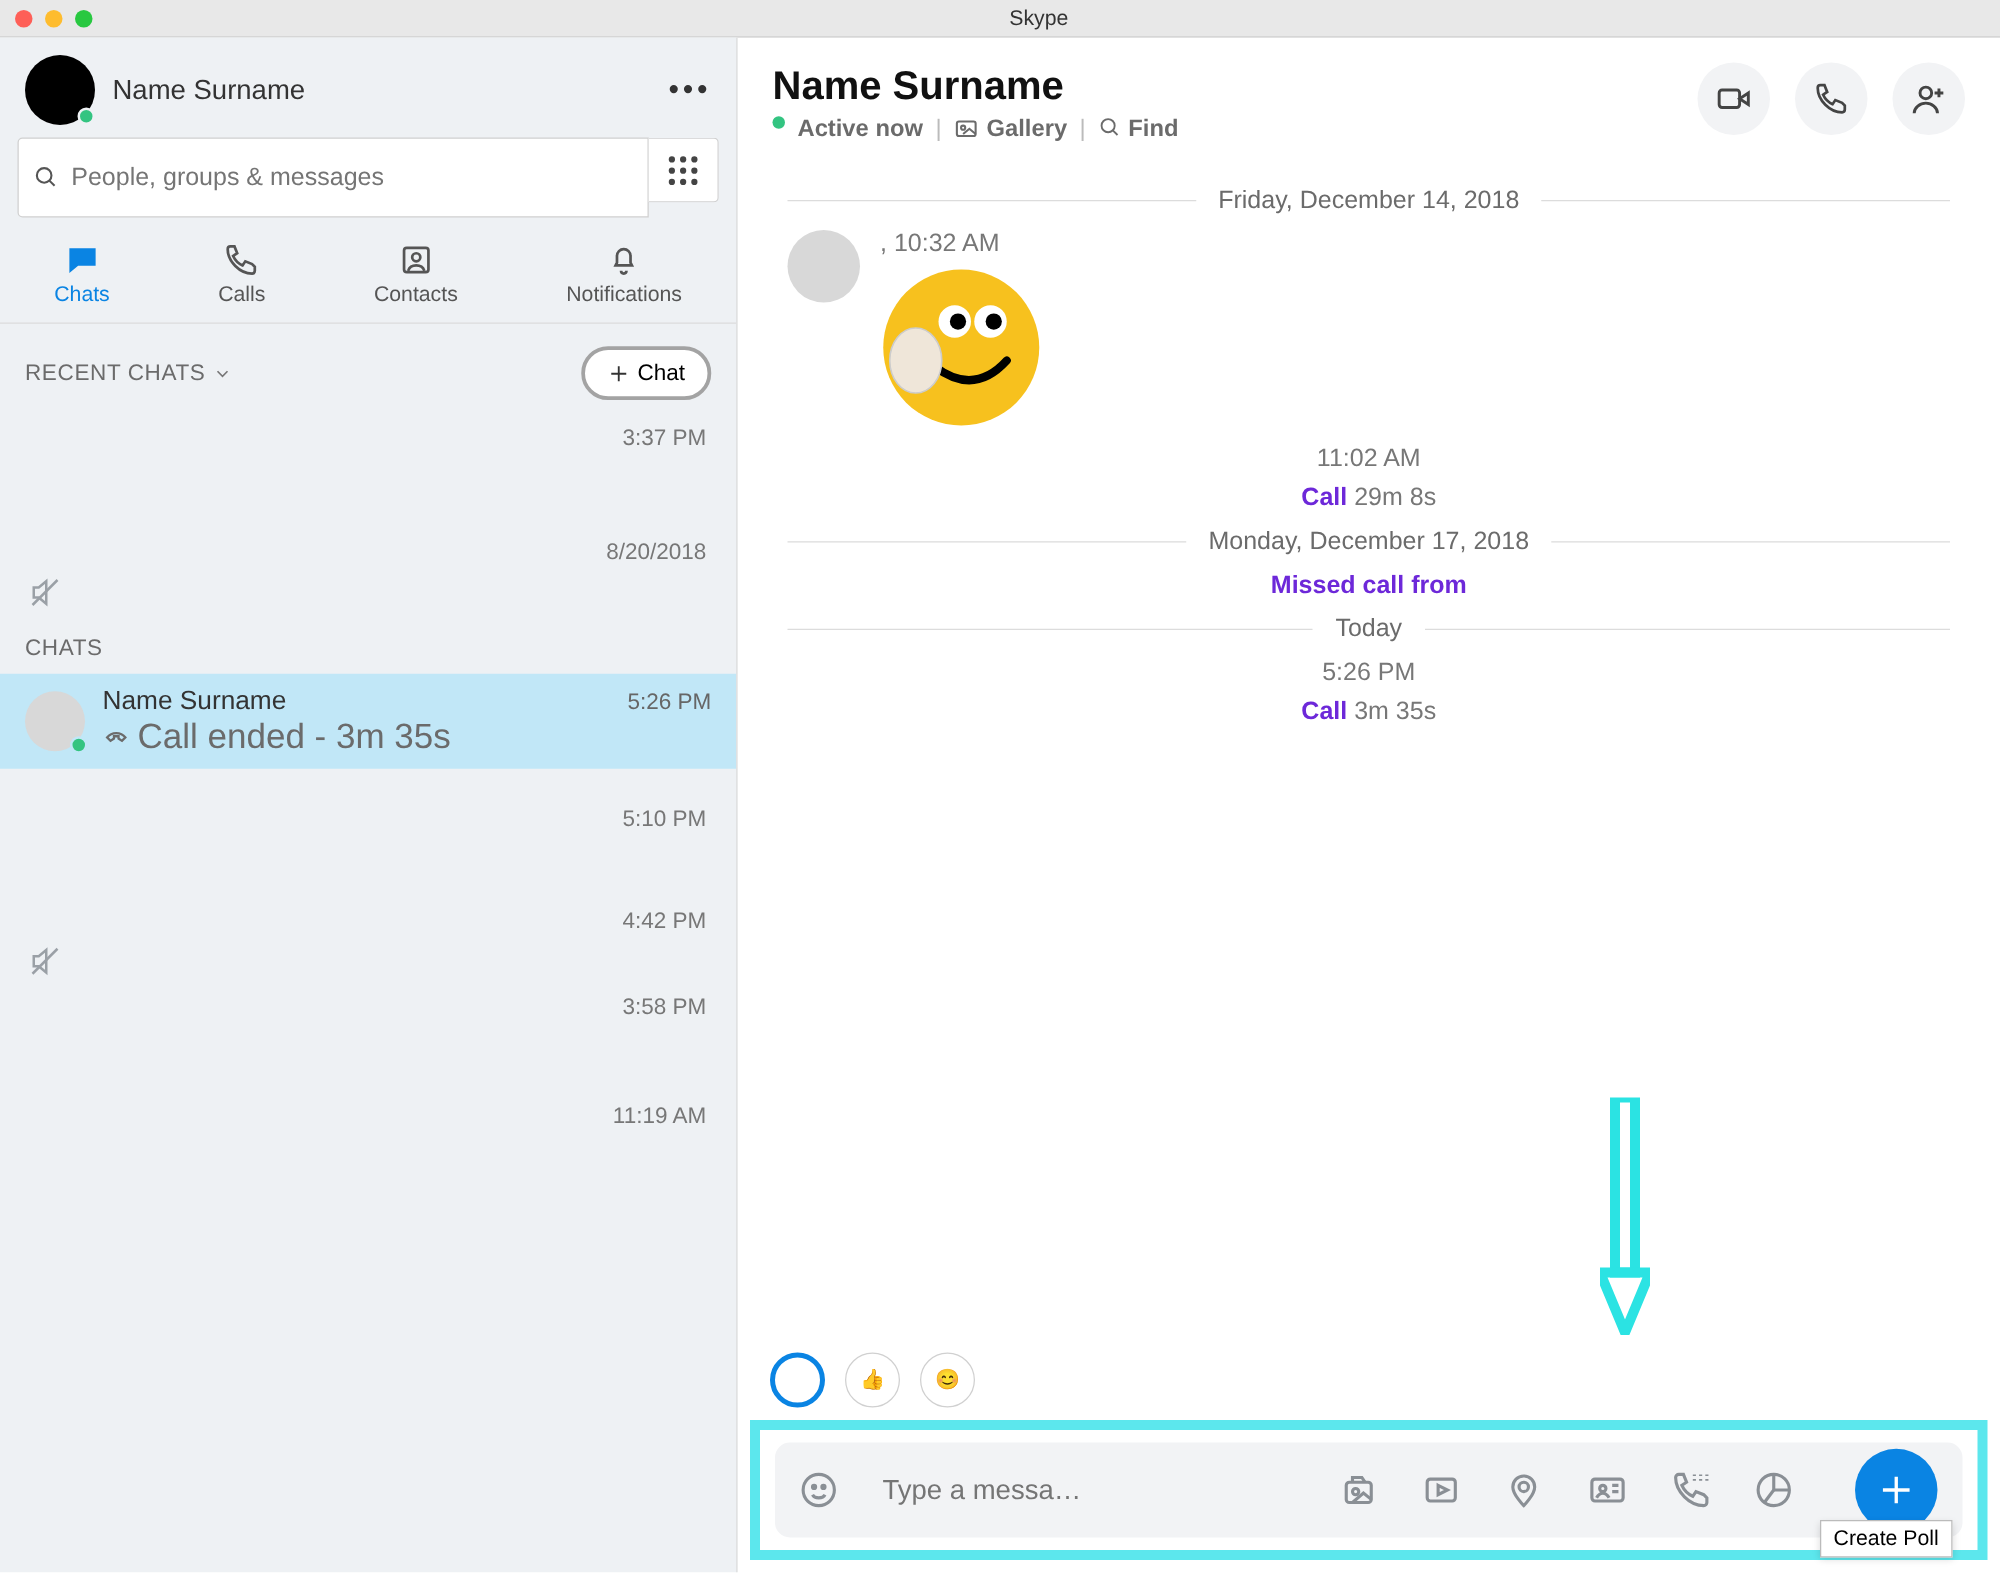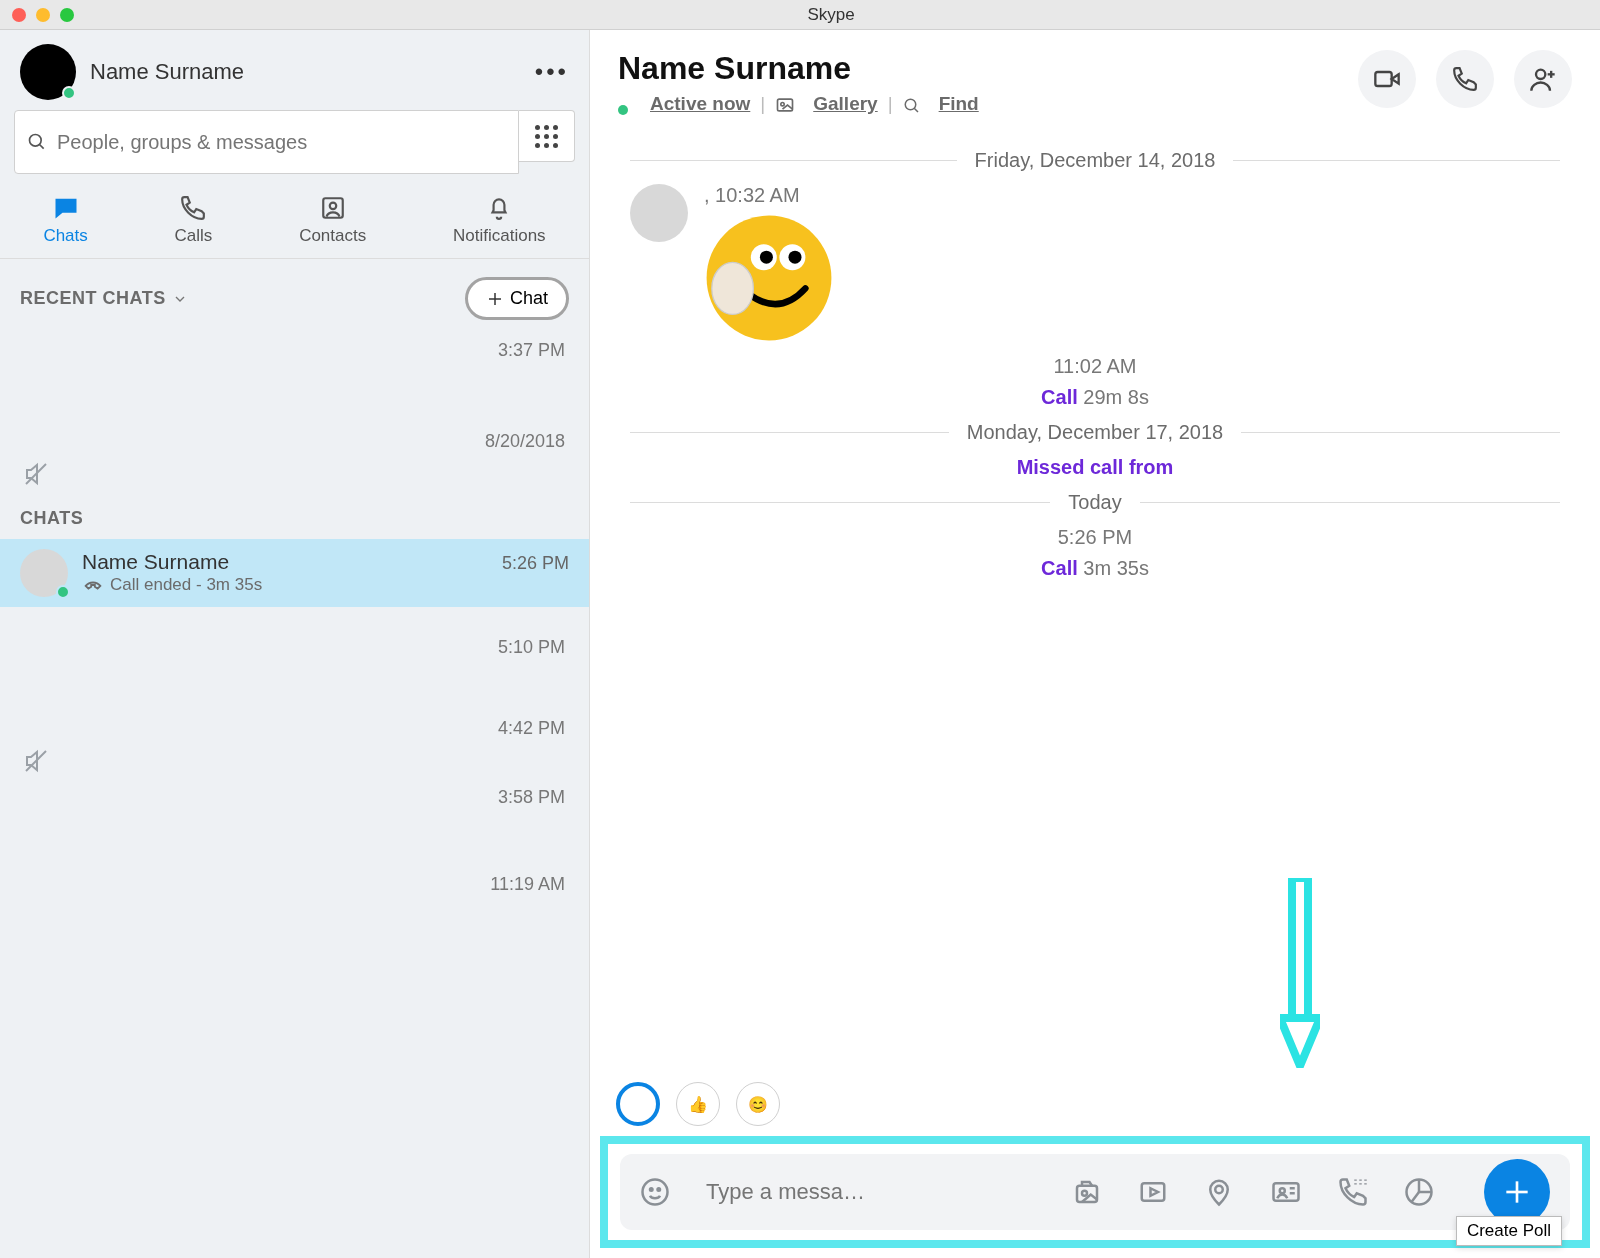--- a/index.html
+++ b/index.html
@@ -28,46 +28,46 @@
   .dialpad-btn { width:56px; height:52px; background:#fff; border:1px solid #d0d0d0; border-left:none; border-radius:0 4px 4px 0; display:flex; align-items:center; justify-content:center; cursor:pointer;}
   .dotsgrid { display:grid; grid-template-columns:repeat(3,5px); grid-template-rows:repeat(3,5px); gap:4px;}
   .dotsgrid span{width:5px;height:5px;background:#444;border-radius:50%;}
 
   .navtabs { display:flex; padding:16px 0 8px; justify-content:space-around; border-bottom:1px solid #dcdcdc;}
   .navtab { display:flex; flex-direction:column; align-items:center; gap:4px; font-size:17px; color:#555; cursor:pointer; padding:4px 20px;}
   .navtab.active { color:#0a84e3; }
   .navtab .ic { width:28px; height:28px; display:flex; align-items:center; justify-content:center;}
 
   .section-row { display:flex; align-items:center; padding:18px 20px 10px;}
-  .section-title { font-size:18px; font-weight:700; color:#6b6b6b; letter-spacing:.5px;}
+  .section-title { font-size:18px; font-weight:400; color:#6b6b6b; letter-spacing:.5px;}
   .chevron-sm { margin-left:6px; }
   .newchat-btn { margin-left:auto; background:#fff; border:3px solid #a3a3a3; border-radius:22px; padding:8px 18px; font-size:18px; display:flex; align-items:center; gap:6px; cursor:pointer;}
 
   .list { flex:1; overflow:auto;}
   .time-stub { text-align:right; font-size:18px; color:#777; padding:10px 24px;}
   .mute-ic { text-align:right; padding:0 24px 4px; color:#9aa0a6;}
   .chat-item { display:flex; align-items:center; padding:10px 20px; gap:14px; cursor:pointer;}
   .chat-item.selected { background:#c1e7f7;}
   .avatar-sm { width:48px; height:48px; border-radius:50%; background:#d8d8d8; position:relative;}
   .avatar-sm .presence { position:absolute; bottom:-2px; right:-2px; width:14px; height:14px; border-radius:50%; background:#33c481; border:2px solid #c1e7f7;}
   .ci-body { flex:1; }
   .ci-top { display:flex; justify-content:space-between; align-items:baseline;}
   .ci-name { font-size:21px; color:#333;}
   .ci-time { font-size:18px; color:#666;}
-  .ci-sub { font-size:17px; color:#6b6b6b; display:flex; align-items:center; gap:6px;}
+  .ci-sub { font-size:28px; color:#6b6b6b; display:flex; align-items:center; gap:6px;}
 
   
   .main { flex:1; display:flex; flex-direction:column; position:relative;}
   .chat-header { padding:20px 28px 12px; display:flex; gap:20px; align-items:flex-start;}
   .ch-left { flex:1;}
   .ch-name { font-size:32px; font-weight:700; color:#111; }
   .ch-meta { display:flex; align-items:center; gap:10px; font-size:19px; color:#6b6b6b; margin-top:6px;}
   .ch-meta .dot-sep { color:#bbb;}
   .ch-meta .status-dot{width:10px;height:10px;border-radius:50%;background:#33c481;display:inline-block;margin-right:4px;}
-  .ch-meta a{display:flex;align-items:flex-end;gap:18px;cursor:pointer;text-decoration:underline;}
+  .ch-meta a{display:flex;align-items:flex-start;gap:6px;cursor:pointer;}
   .hdr-btn { width:58px; height:58px; border-radius:50%; background:#f2f3f5; display:flex; align-items:center; justify-content:center; cursor:pointer; color:#444;}
 
   .messages { flex:1; overflow:auto; padding:10px 40px 0;}
   .date-div { display:flex; align-items:center; gap:18px; margin:12px 0; color:#6b6b6b; font-size:20px;}
   .date-div .line{flex:1;height:1px;background:#dcdcdc;}
   .msg-row { display:flex; gap:16px; margin:6px 0;}
   .msg-avatar{width:58px;height:58px;border-radius:50%;background:#d8d8d8;}
   .msg-body{flex:1;}
   .msg-time{font-size:20px;color:#777;}
   .emoji-hi{display:inline-block;margin-top:6px;}

